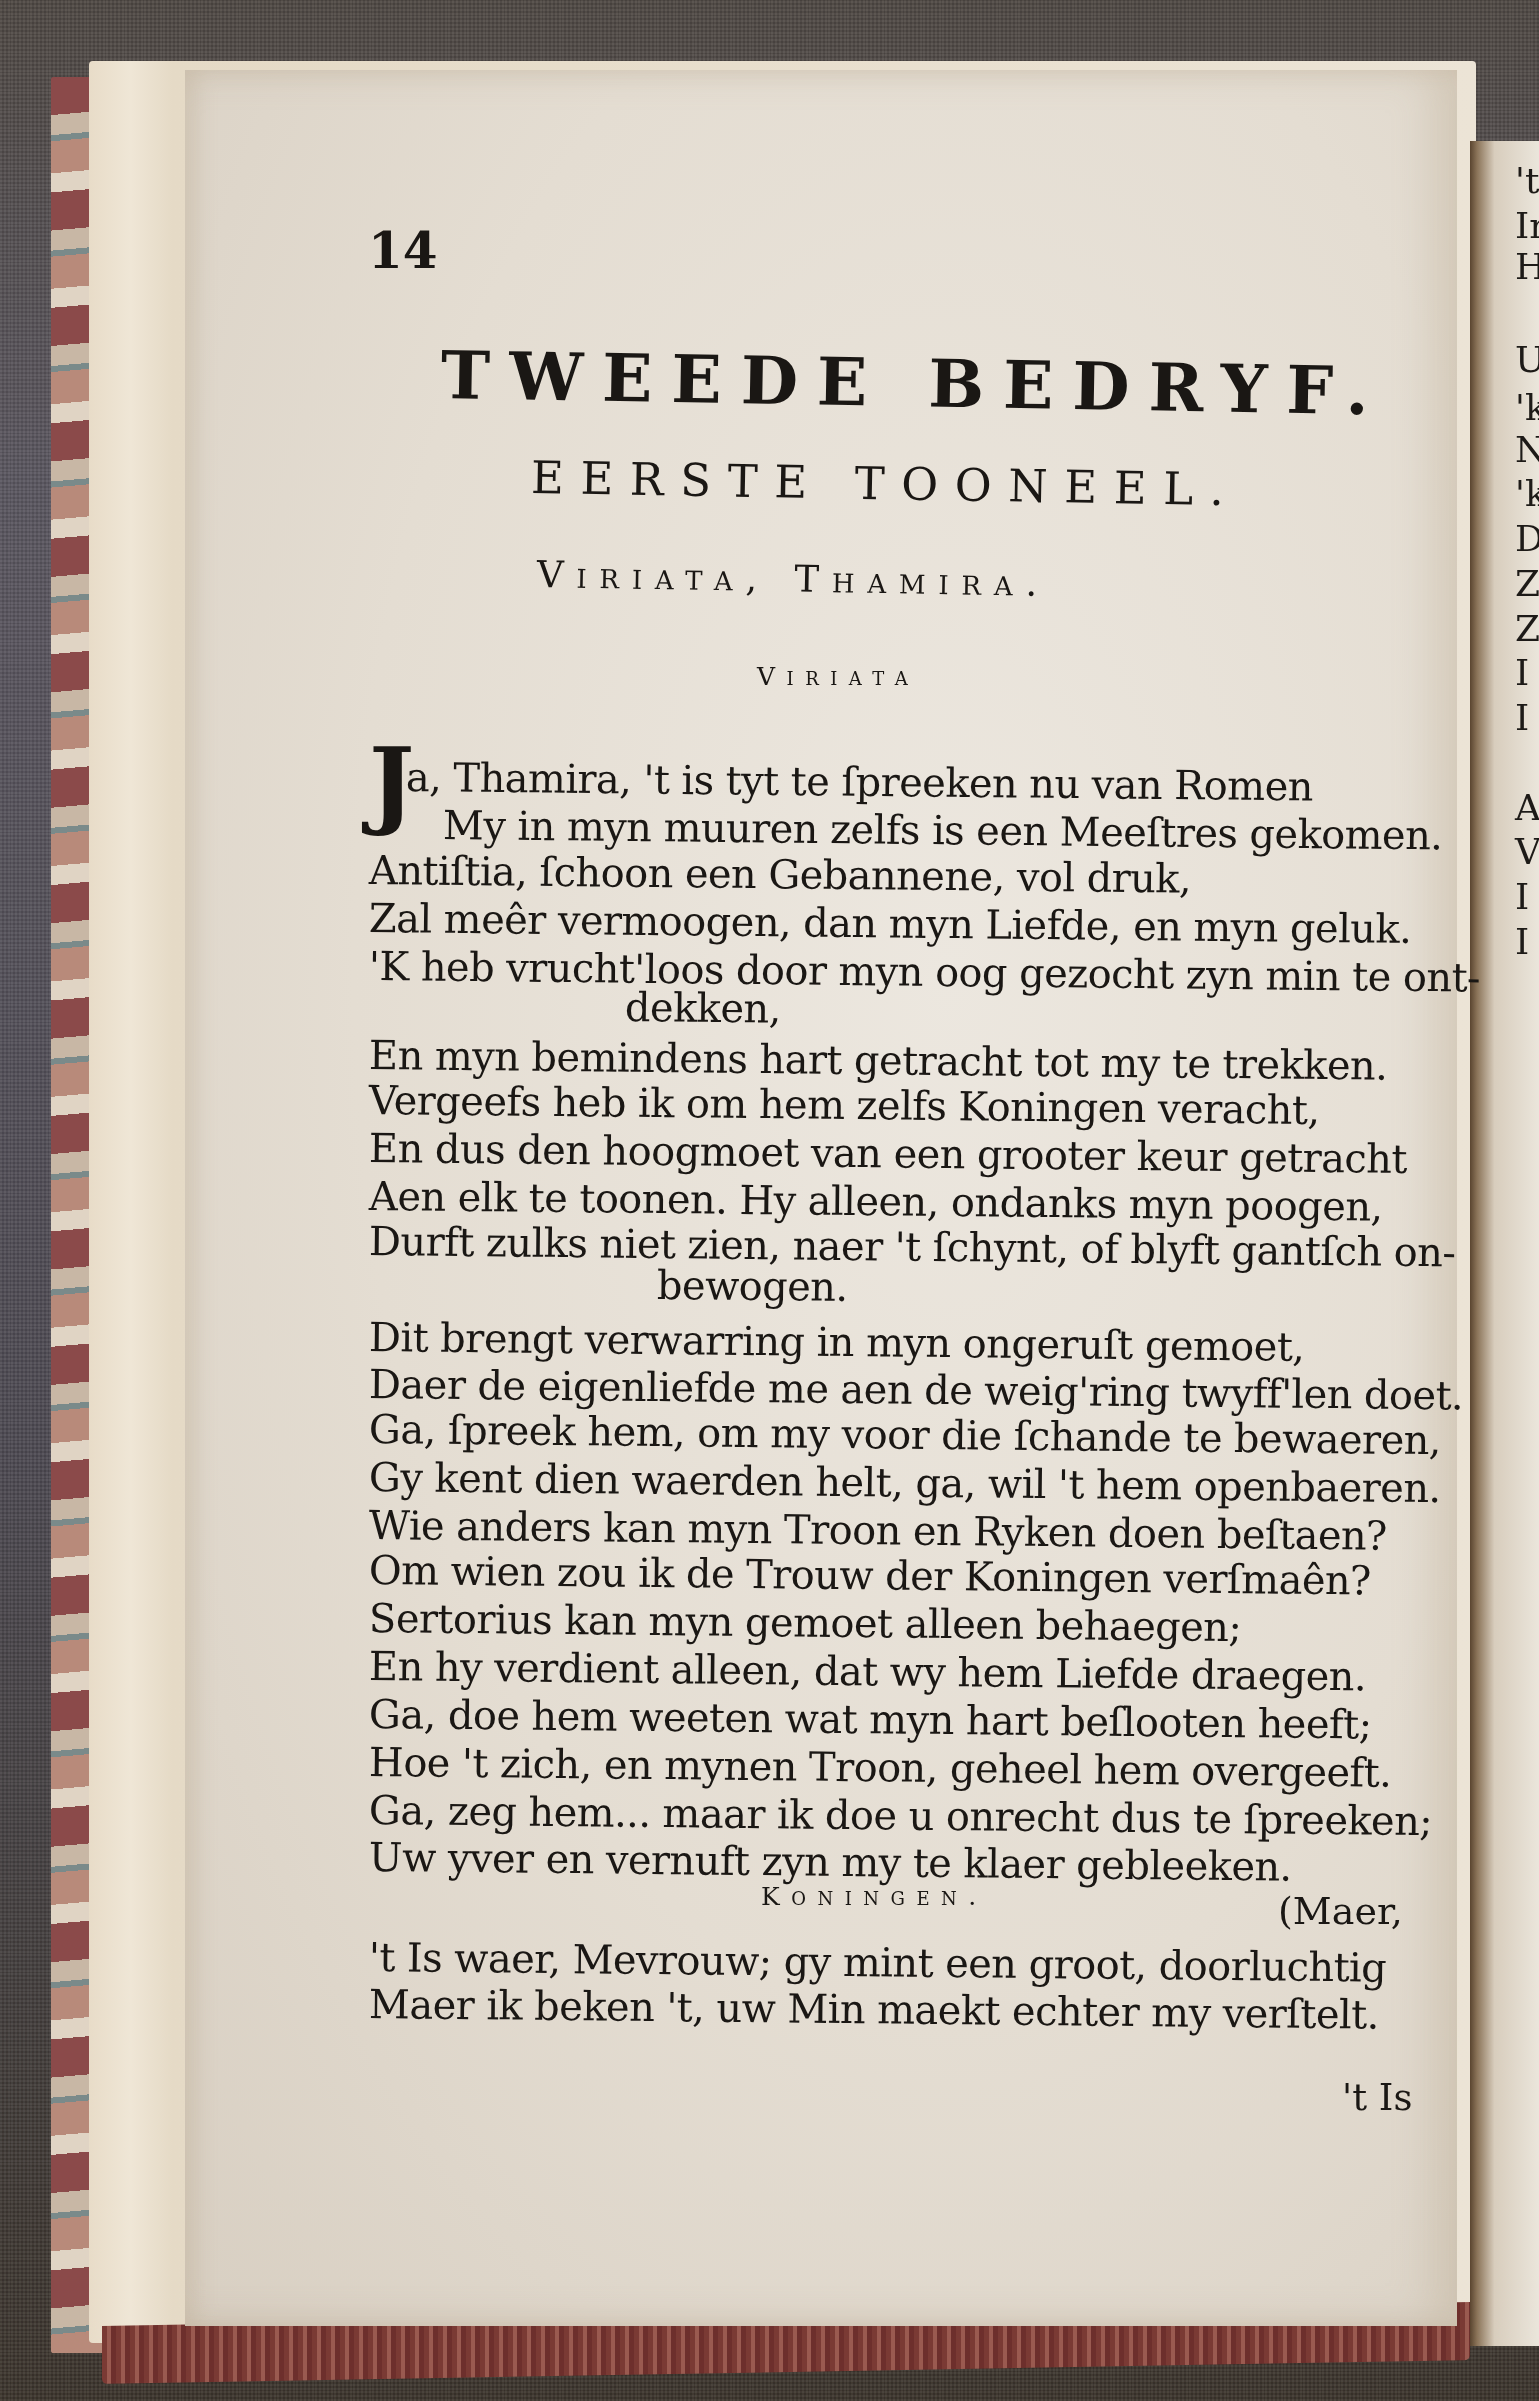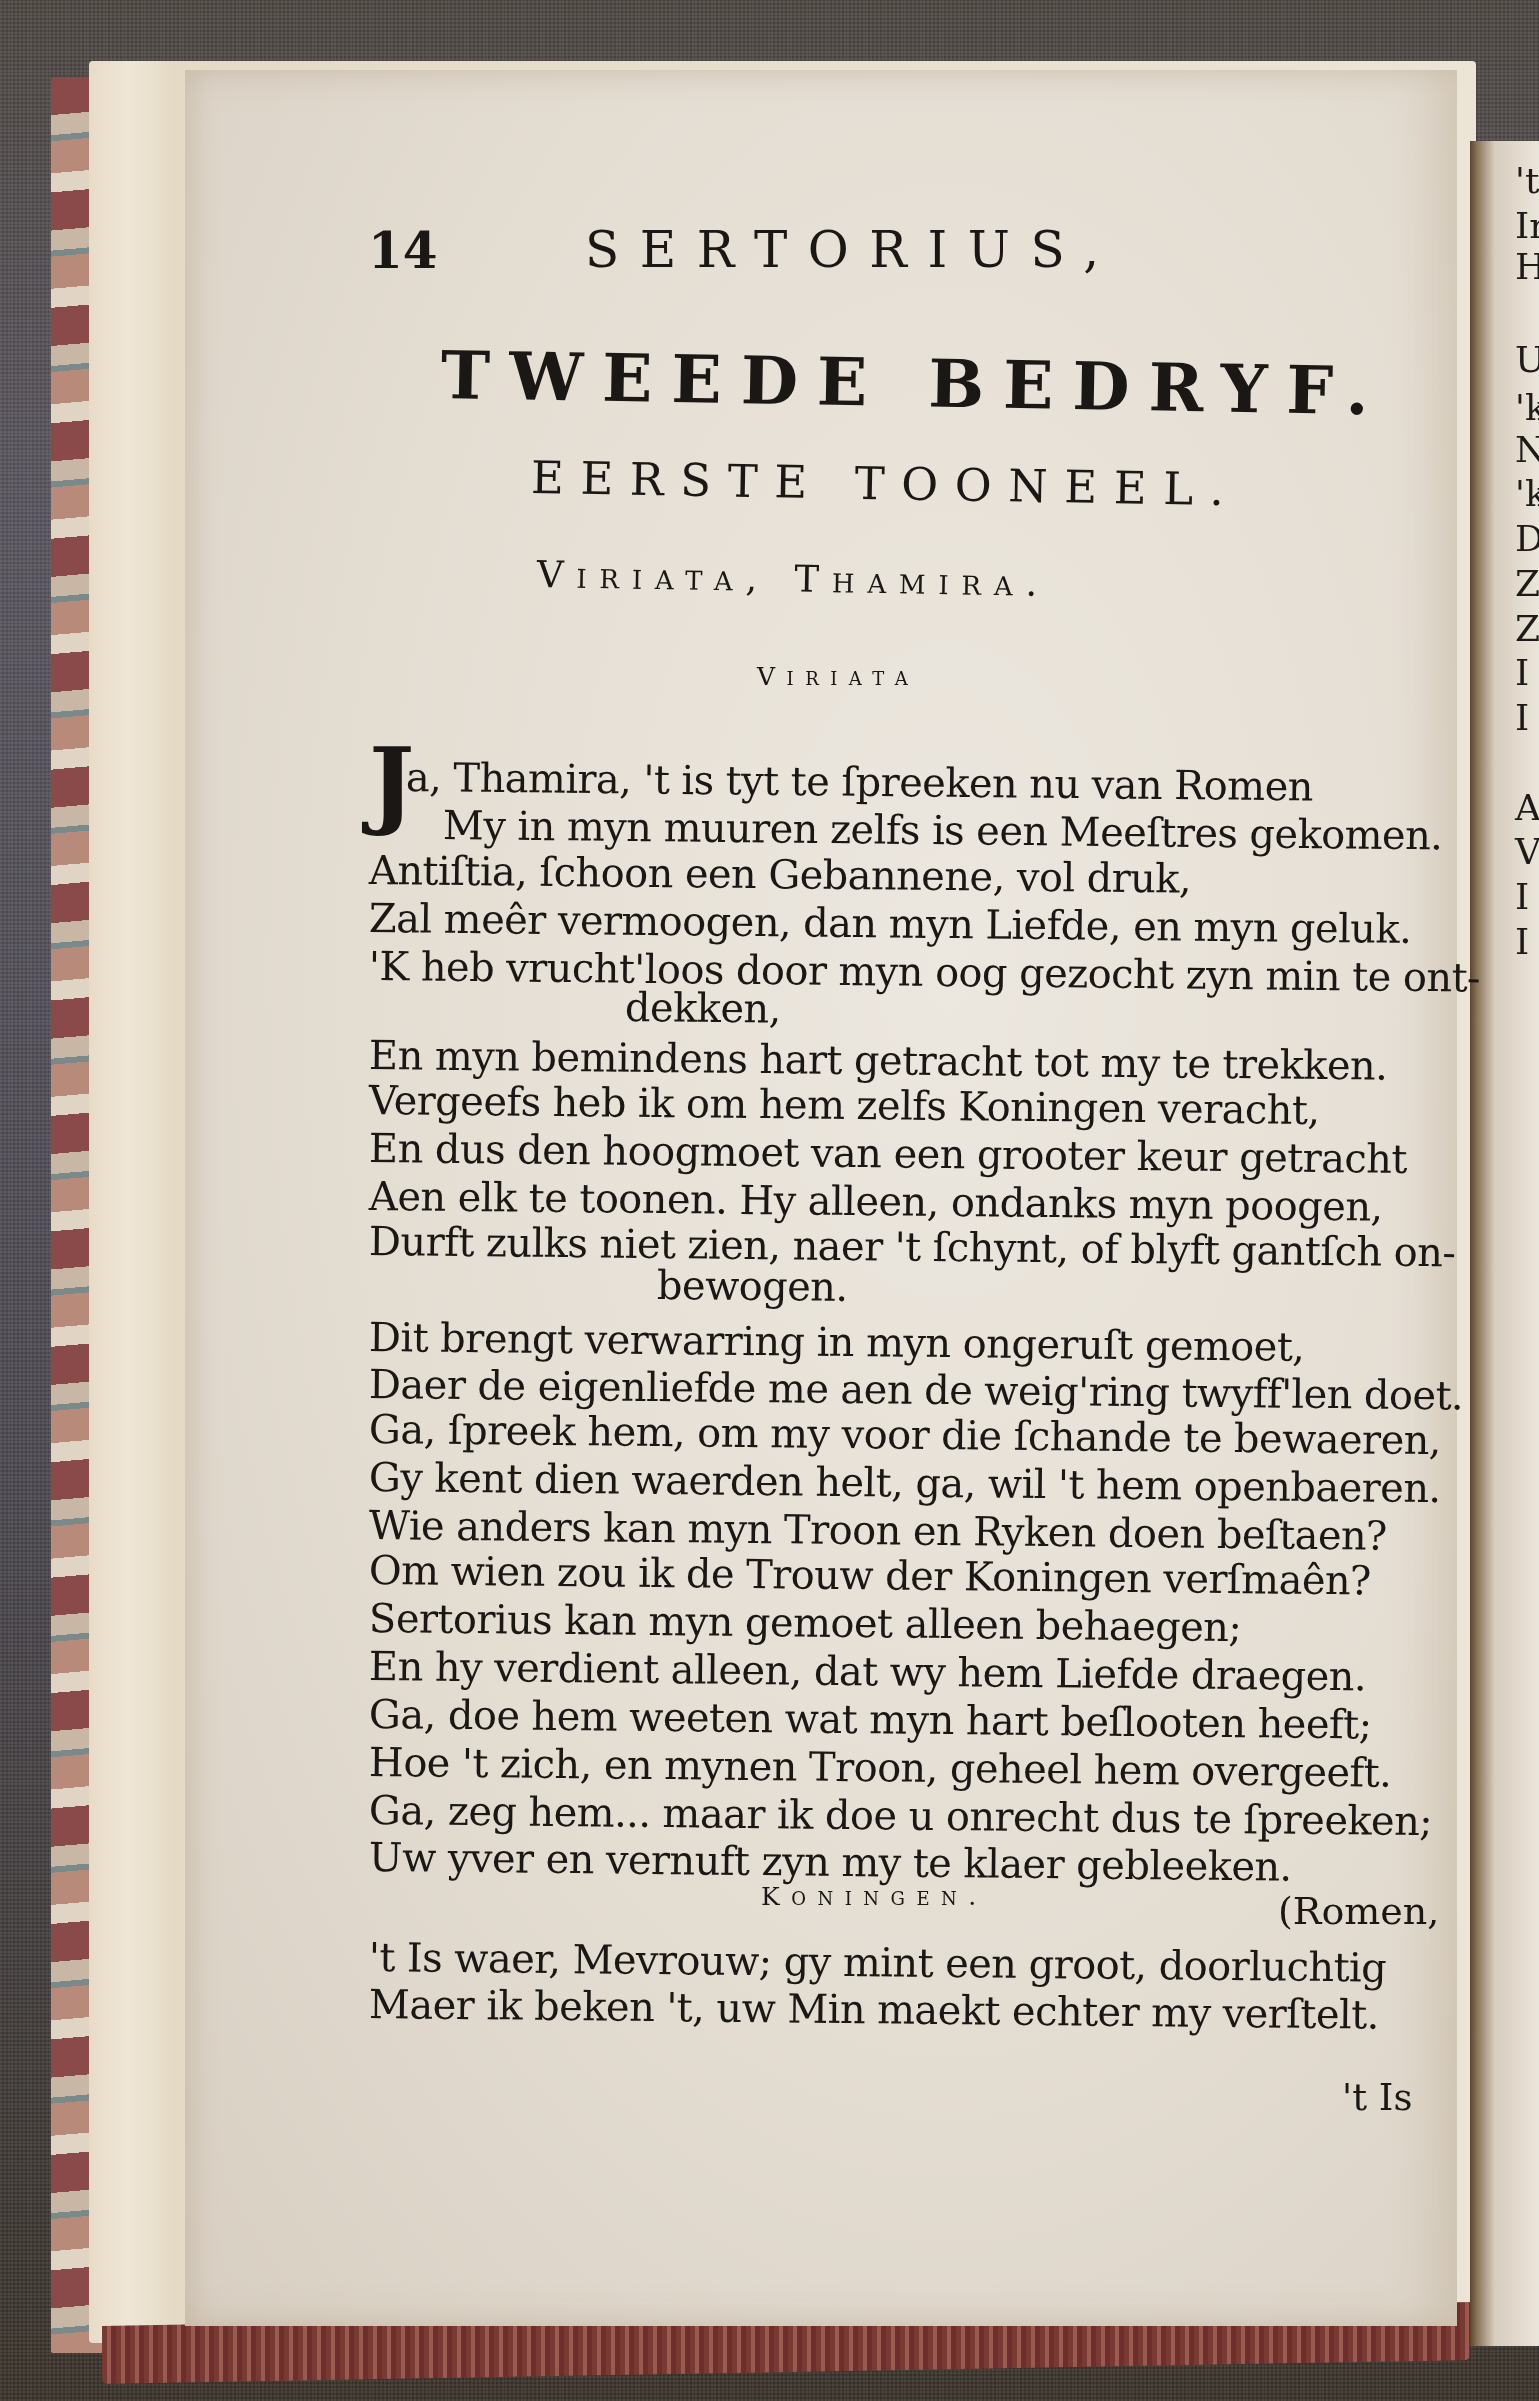--- a/index.html
+++ b/index.html
@@ -80,21 +80,20 @@
   <div class="facing-line" style="top:690px">V</div>
   <div class="facing-line" style="top:735px">I</div>
   <div class="facing-line" style="top:780px">I</div>
 </div>
 
 <div class="page"></div>
 
 <div class="content">
   <div class="running-head">
     <span class="page-number">14</span>
-    <span class="running-title">SERTORIUS,</span>
   </div>
   <div class="act-title">TWEEDE BEDRYF.</div>
   <div class="scene-title">EERSTE TOONEEL.</div>
   <div class="characters">Viriata, Thamira.</div>
   <div class="speaker" style="top:662px; left:757px;">Viriata</div>
 
   <div class="drop-cap">J</div>
 
   <div class="verse" style="top:0">
     <div class="verse-line" style="top:754px; left:37px;">a, Thamira, 't is tyt te ſpreeken nu van Romen</div>
@@ -117,21 +116,21 @@
     <div class="verse-line" style="top:1547px;">Om wien zou ik de Trouw der Koningen verſmaên?</div>
     <div class="verse-line" style="top:1595px;">Sertorius kan myn gemoet alleen behaegen;</div>
     <div class="verse-line" style="top:1643px;">En hy verdient alleen, dat wy hem Liefde draegen.</div>
     <div class="verse-line" style="top:1691px;">Ga, doe hem weeten wat myn hart beſlooten heeft;</div>
     <div class="verse-line" style="top:1739px;">Hoe 't zich, en mynen Troon, geheel hem overgeeft.</div>
     <div class="verse-line" style="top:1787px;">Ga, zeg hem... maar ik doe u onrecht dus te ſpreeken;</div>
     <div class="verse-line" style="top:1834px;">Uw yver en vernuft zyn my te klaer gebleeken.</div>
   </div>
 
   <div class="speaker" style="top:1882px; left:761px;">Koningen.</div>
-  <div class="stage-dir" style="top:1889px; left:1278px;">(Romen,</div>
+  <div class="stage-dir" style="top:1889px; left:1278px;">(Maer,</div>
 
   <div class="verse" style="top:0">
     <div class="verse-line" style="top:1934px;">'t Is waer, Mevrouw; gy mint een groot, doorluchtig</div>
     <div class="verse-line" style="top:1981px;">Maer ik beken 't, uw Min maekt echter my verſtelt.</div>
   </div>
 
   <div class="catchword" style="top:2033px; left:1342px;">'t Is</div>
 </div>
 
 

